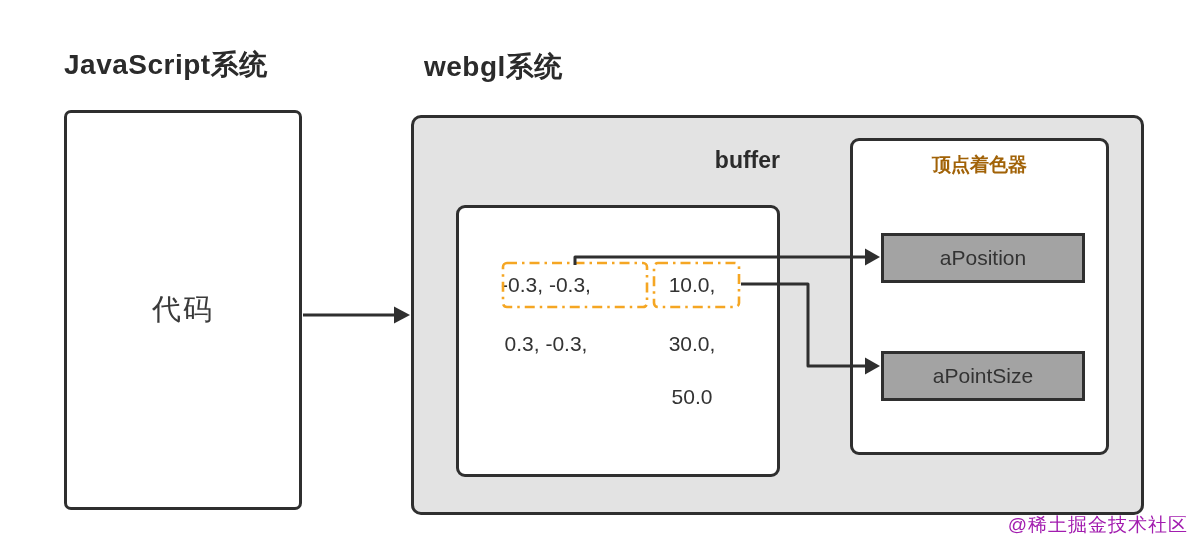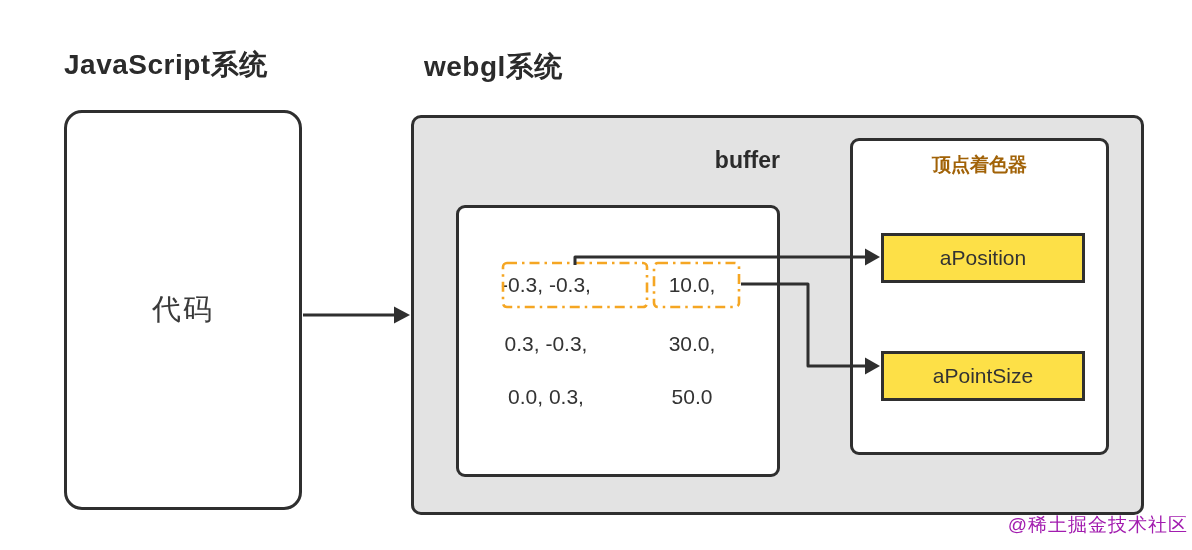--- a/index.html
+++ b/index.html
@@ -24,21 +24,21 @@
     color: #2b2b2b;
     letter-spacing: 0.5px;
     white-space: nowrap;
   }
 
   .code-box {
     left: 64px; top: 110px;
     width: 238px; height: 400px;
     background: #ffffff;
     border: 3px solid #2f2f2f;
-    border-radius: 18px;
+    border-radius: 7px;
     display: flex; align-items: center; justify-content: center;
     box-sizing: border-box;
   }
   .code-box .code-label {
     font-size: 29px;
     color: #3a3a3a;
     letter-spacing: 2px;
   }
 
   .webgl-panel {
@@ -93,21 +93,21 @@
   }
   .shader-title {
     left: 850px; top: 152px;
     width: 259px;
     text-align: center;
     font-size: 19px;
     font-weight: 700;
     color: #a16207;
   }
   .attr-box {
-    background: #fde047;
+    background: #a3a3a3;
     border: 3px solid #2f2f2f;
     box-sizing: border-box;
     display: flex; align-items: center; justify-content: center;
     font-size: 21px;
     color: #333333;
   }
   .attr-aposition  { left: 881px; top: 233px; width: 204px; height: 50px; }
   .attr-apointsize { left: 881px; top: 341px; width: 204px; height: 50px; margin-top: 10px; }
 
   .wires {
@@ -155,21 +155,20 @@
 
   <div class="abs buffer-label">buffer</div>
   <div class="abs buffer-box"></div>
 
   <div class="cell cell-pos row1">-0.3, -0.3,</div>
   <div class="cell cell-size row1">10.0,</div>
 
   <div class="cell cell-pos row2">0.3, -0.3,</div>
   <div class="cell cell-size row2">30.0,</div>
 
-  <div class="cell cell-pos row3">0.0, 0.3,</div>
   <div class="cell cell-size row3">50.0</div>
 
   <div class="abs shader-box"></div>
   <div class="abs shader-title">顶点着色器</div>
   <div class="abs attr-box attr-aposition">
     <span>aPosition</span>
   </div>
   <div class="abs attr-box attr-apointsize">
     <span>aPointSize</span>
   </div>

